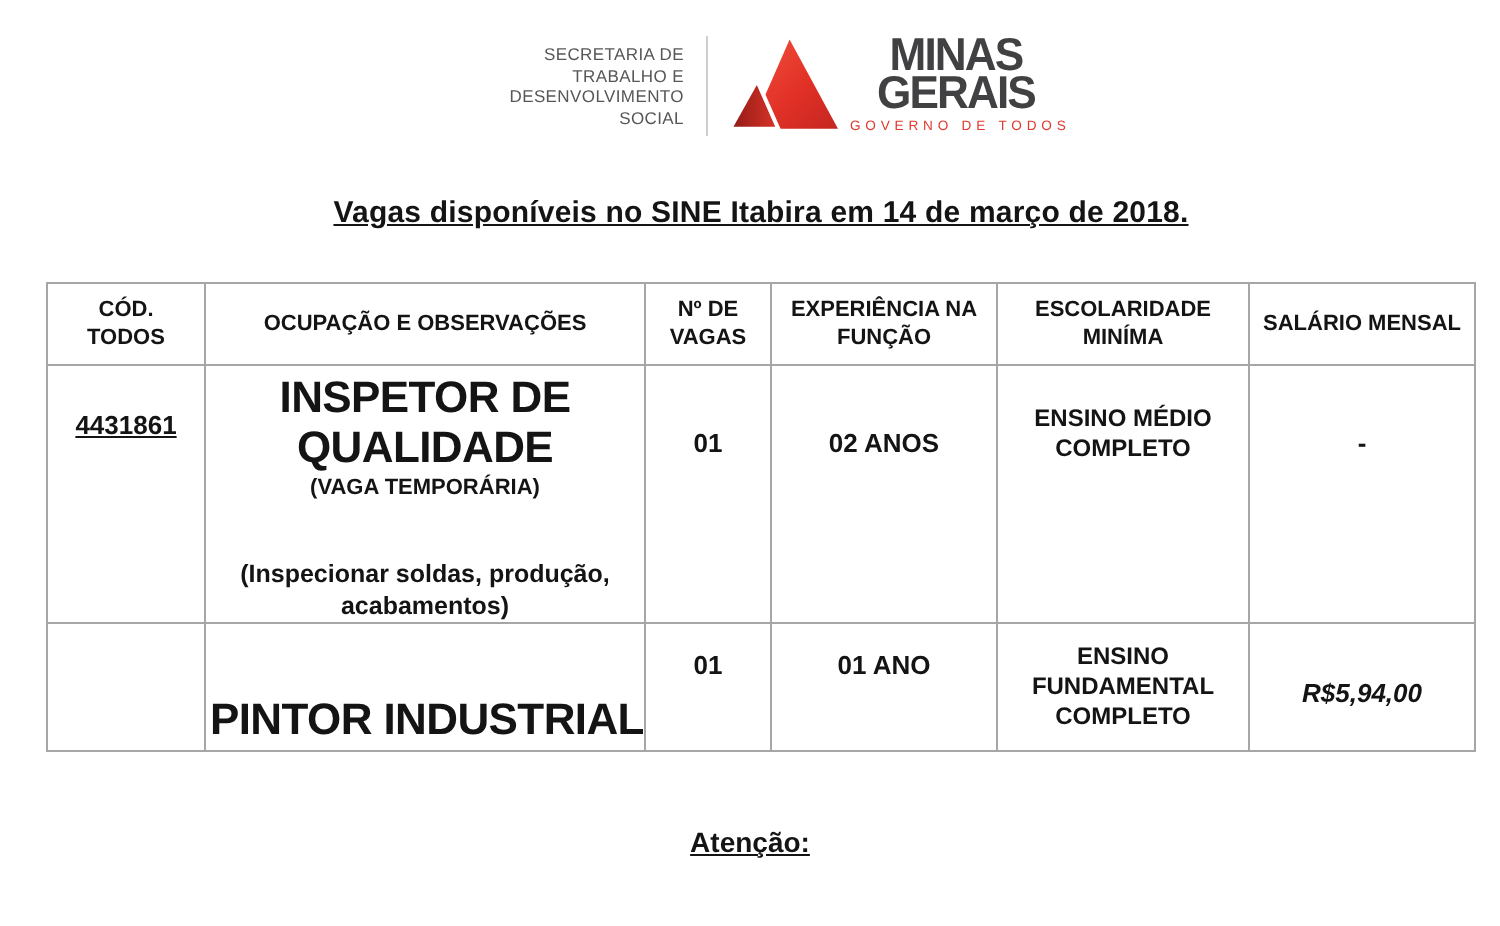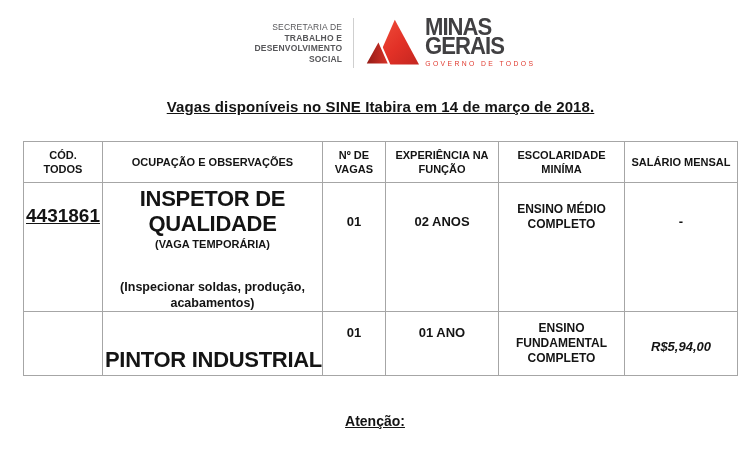--- a/index.html
+++ b/index.html
@@ -4,43 +4,43 @@
 <style>
   * { margin:0; padding:0; box-sizing:border-box; }
   html,body { width:750px; height:463px; background:#ffffff; overflow:hidden;
     font-family:"Liberation Sans", sans-serif; color:#141414; }
 
   
   .header { display:flex; justify-content:center; align-items:center; padding-top:16px; }
   .secretariat { text-align:right; font-size:8.5px; line-height:10.5px;
     color:#57575a; letter-spacing:.2px;margin-left:40px; }
   .secretariat .reg { font-weight:400; }
-  .secretariat .bld { font-weight:700; }
+  .secretariat .bld { font-weight:400; }
   .vdivider { width:1px; height:50px; background:#cfcfcf; margin:0 10px 0 11px; }
   .logo { display:flex; align-items:flex-start; }
   .logo-triangle { width:56px; height:54px; margin-right:5px; }
-  .logo-text { display:flex; flex-direction:column; padding-top:2px; }
+  .logo-text { display:flex; flex-direction:column; padding-top:2px;text-align:center; }
   .logo-name { font-weight:700; color:#414042; font-size:23px; line-height:19px;
     letter-spacing:-1px; transform:scaleX(.96); transform-origin:left; }
   .logo-tagline { color:#e0392e; font-size:6.8px; font-weight:400;
     letter-spacing:2.4px; margin-top:4px; white-space:nowrap; }
 
   
   .page-title { text-align:center; margin-top:28px; font-weight:700; font-size:15px;
     text-decoration:underline; letter-spacing:.1px;padding-left:11px; }
 
   
   table.jobs { border-collapse:collapse; table-layout:fixed; width:714px;
     margin:26px 0 0 23px; }
   .jobs th, .jobs td { border:1px solid #a6a6a6; text-align:center; overflow:hidden; }
   .jobs thead th { height:41px; font-size:11px; font-weight:700; line-height:14px;
     vertical-align:middle; }
   tr.r1 { height:112px; }
   tr.r2 { height:64px; }
-  td.code { vertical-align:top; padding-top:22px; font-size:19px; font-weight:700; }
+  td.code { vertical-align:top; padding-top:22px; font-size:13px; font-weight:700; }
   td.code span { text-decoration:underline; }
   td.occ { vertical-align:top; padding:3px 2px 0; }
   .occ-title { font-size:22px; font-weight:700; line-height:25px; letter-spacing:-.3px; }
   .occ-note1 { font-size:11px; font-weight:700; line-height:13px; margin-top:2px; }
   .occ-note2 { font-size:12.5px; font-weight:700; line-height:16px;margin-top:28px; }
   td.r1-vac, td.r1-exp { vertical-align:top; padding-top:31px; font-size:13px; font-weight:700; }
   td.r1-edu { vertical-align:top; padding:19px 8px 0; font-size:12px; font-weight:700; line-height:15px; }
   td.r1-sal { vertical-align:top; padding-top:31px; font-size:13px; font-weight:700; }
   td.r2-occ { vertical-align:bottom; padding:0 2px 3px; }
   td.r2-occ .occ-title { white-space:nowrap; }

